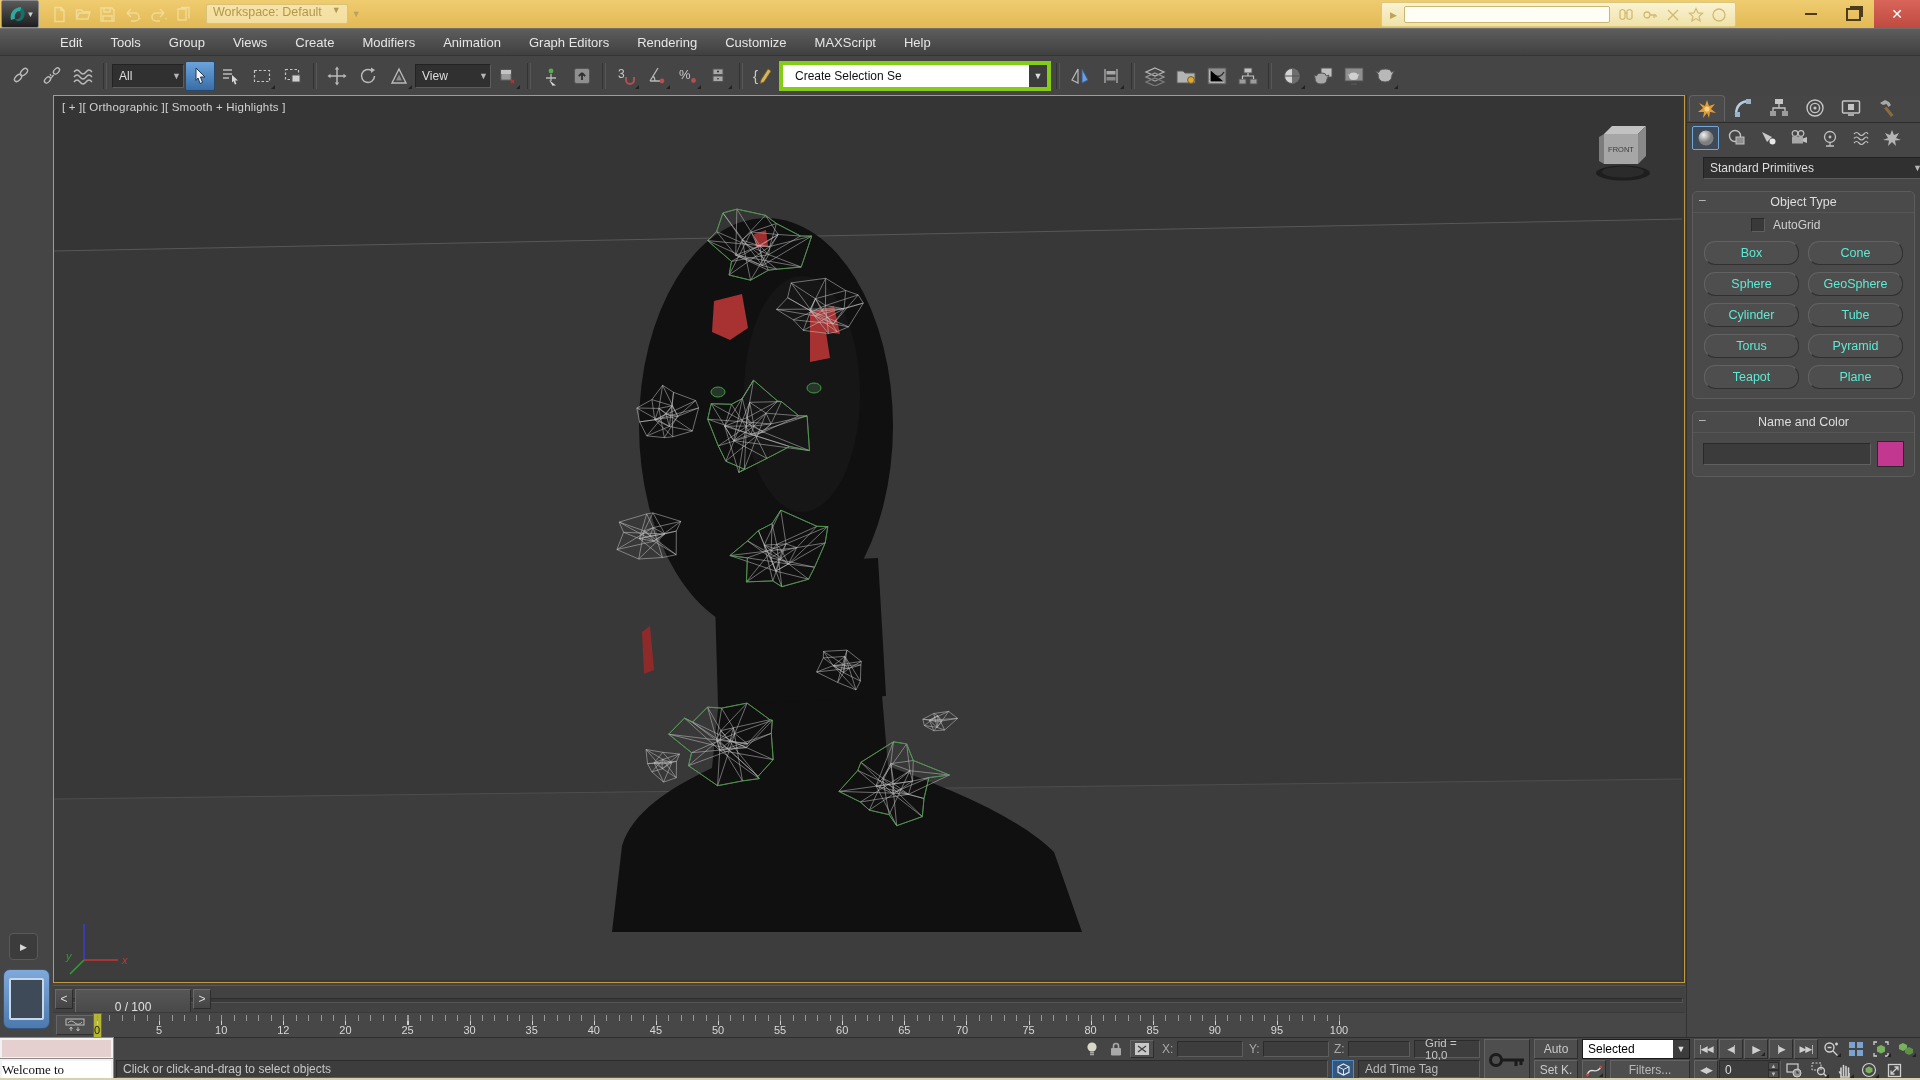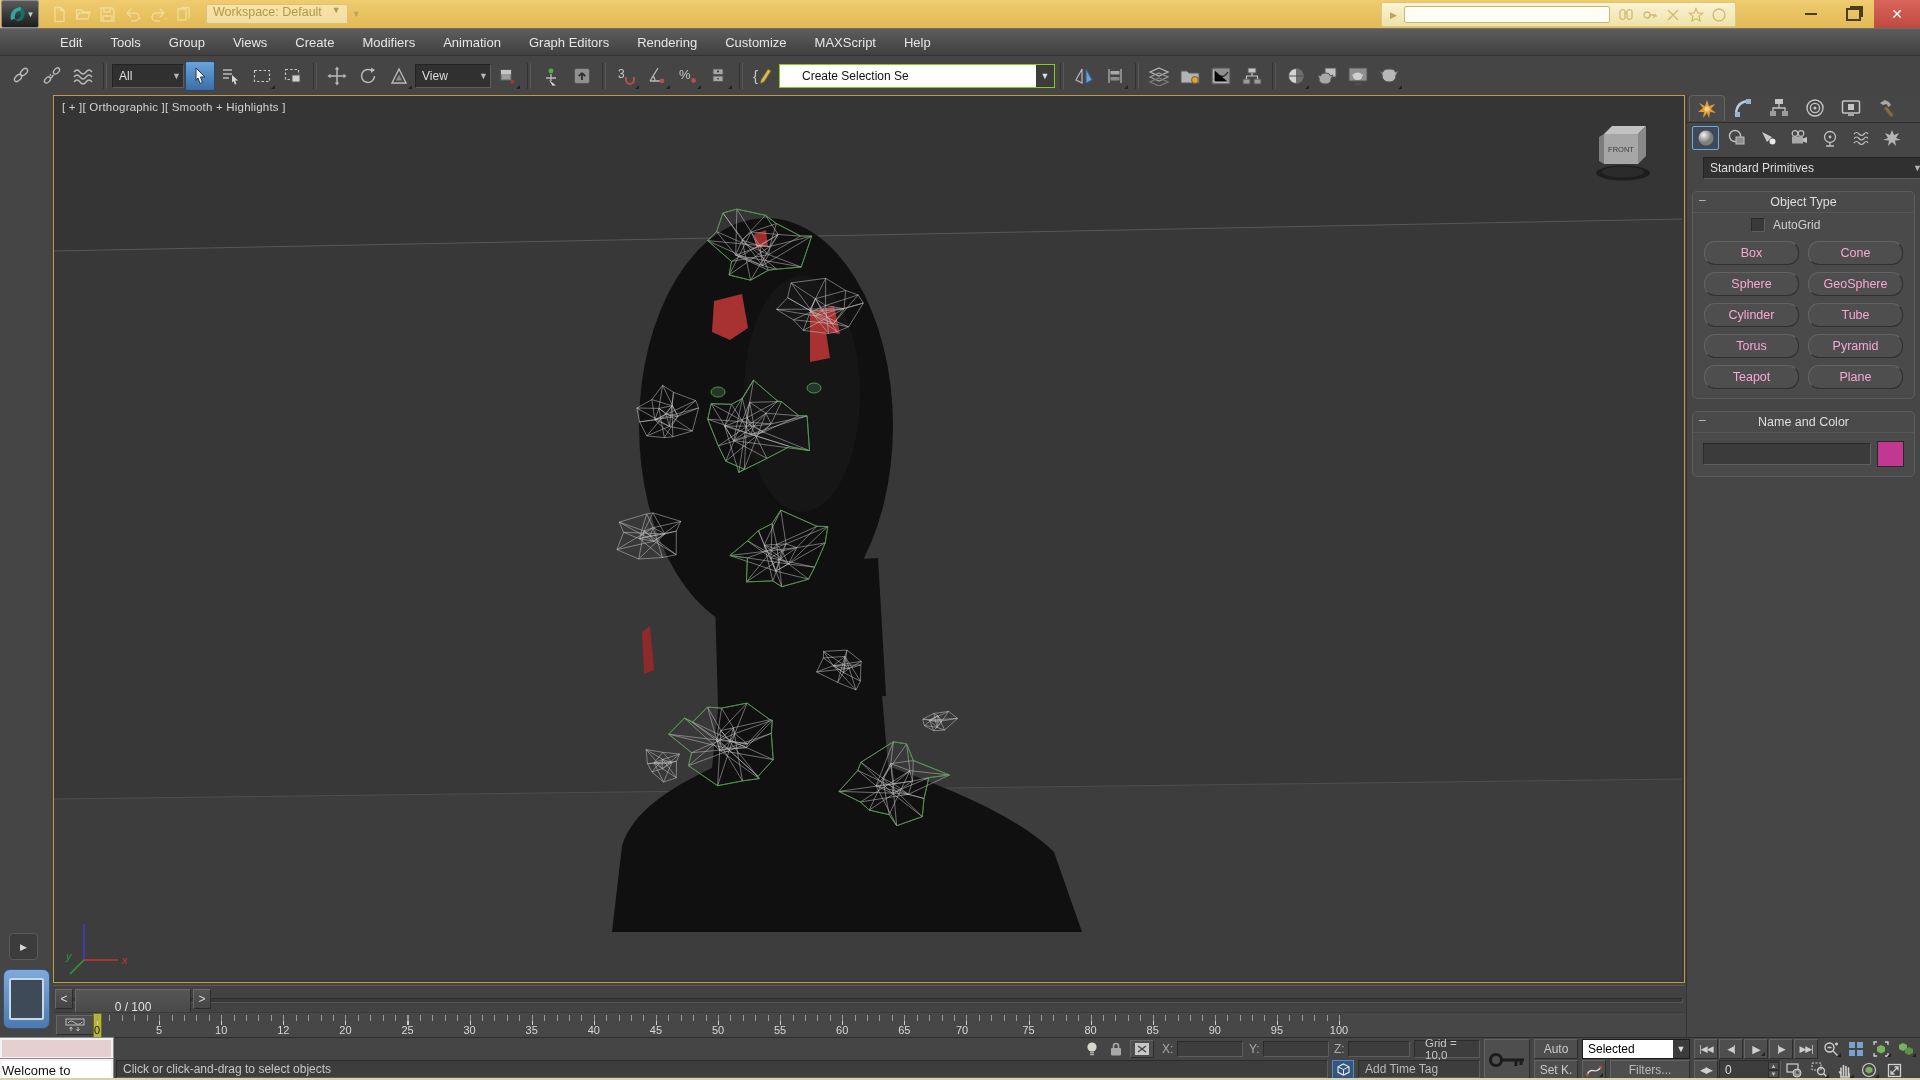--- a/index.html
+++ b/index.html
@@ -40,22 +40,22 @@
   .maintoolbar{position:absolute;left:0;top:55px;width:1920px;height:40px;background:#454545;
     border-top:1px solid #353535;box-sizing:border-box;display:flex;align-items:center;padding-left:6px;gap:1px}
   .tb{width:30px;height:30px;border-radius:2px;display:flex;align-items:center;justify-content:center;position:relative;flex:none}
   .tb svg{display:block}
   .tb.active{background:linear-gradient(#6ba3dd,#3a6ea5);border:1px solid #27486b;box-sizing:border-box}
   .fly:after{content:"";position:absolute;right:2px;bottom:2px;border-left:4px solid transparent;border-bottom:4px solid #222}
   .tsep{width:2px;height:26px;margin:0 4px;border-left:1px solid #333;border-right:1px solid #575757;flex:none}
   .combo-dark{height:22px;background:#303030;border:1px solid;border-color:#232323 #5c5c5c #5c5c5c #232323;
     display:flex;align-items:center;padding:0 2px 0 6px;color:#dedede;font-size:12px;flex:none;justify-content:space-between}
   .caret{font-size:9px;color:#b5b5b5;margin-left:4px}
-  .combo-white{height:22px;background:#fff;border:1px solid #84cc16;display:flex;align-items:center;
-    color:#111;font-size:12px;flex:none;justify-content:space-between;padding-left:22px}
+  .combo-white{height:22px;background:#fff;border:4px solid #84cc16;display:flex;align-items:center;
+    color:#111;font-size:12px;flex:none;justify-content:space-between;padding-left:12px}
   .combo-white .caret-box{width:18px;height:100%;background:#3c3c3c;display:flex;align-items:center;justify-content:center;color:#ddd;font-size:9px}
 
   
   .viewport{position:absolute;left:53px;top:95px;width:1630px;height:886px;border:1px solid #bf9b45;background:#383838}
   .vp-label{position:absolute;left:8px;top:5px;color:#d2d2d2;font-size:11.5px;letter-spacing:.2px}
 
   
   .layout-flyout-button{position:absolute;left:9px;top:933px;width:27px;height:25px;border-radius:4px;
     background:#3c3c3c;border:1px solid #5a5a5a;display:flex;align-items:center;justify-content:center}
   .viewport-layout-tab{position:absolute;left:3px;top:969px;width:47px;height:60px;border-radius:7px;
@@ -93,33 +93,33 @@
   .cat.active{border:1px solid #72a7da;border-radius:2px;background:#3e4a57}
   .cp-combo{margin:4px 5px 0 16px;width:222px;box-sizing:border-box}
   .rollout{margin:12px 5px 0 5px;border:1px solid #5c5c5c;border-radius:5px;background:#4a4a4a;padding-bottom:7px}
   .rollout-h{height:20px;display:flex;align-items:center;justify-content:center;position:relative;color:#dedede;font-size:12.5px;
     border-bottom:1px solid #565656}
   .collapse{position:absolute;left:6px;top:1px;color:#c0c0c0;font-size:12px}
   .autogrid-row{height:24px;display:flex;align-items:center;gap:8px;padding-left:58px;color:#cfcfcf}
   .checkbox{width:12px;height:12px;background:#393939;border:1px solid;border-color:#2a2a2a #5e5e5e #5e5e5e #2a2a2a}
   .obj-grid{display:grid;grid-template-columns:1fr 1fr;gap:7px 9px;padding:4px 11px 2px 11px}
   .obj-btn{height:22px;background:#4e4e4e;border:1px solid;border-color:#626262 #303030 #303030 #626262;border-radius:11px;
-    color:#f9a8d4;display:flex;align-items:center;justify-content:center;font-size:12.5px}
+    color:#5eead4;display:flex;align-items:center;justify-content:center;font-size:12.5px}
   .name-row{display:flex;align-items:center;gap:6px;padding:8px 10px 2px 10px}
   .name-field{flex:1;height:22px;background:#3b3b3b;border:1px solid;border-color:#2a2a2a #606060 #606060 #2a2a2a;
     color:#ddd;outline:none;font-size:12px;padding:0 4px;box-sizing:border-box}
   .color-swatch{width:25px;height:24px;border:1px solid #2a2a2a}
 
   
   .statusbar{position:absolute;left:0;top:1037px;width:1920px;height:43px;background:#454545;border-top:1px solid #2e2e2e;box-sizing:border-box}
   .sunken{background:#3d3d3d;border:1px solid;border-color:#2b2b2b #5d5d5d #5d5d5d #2b2b2b;box-sizing:border-box}
   .raised{background:#4e4e4e;border:1px solid;border-color:#646464 #2d2d2d #2d2d2d #646464;box-sizing:border-box}
   .listener-pink{position:absolute;left:0;top:0;width:113px;height:21px;background:#e6cfcf;border:2px solid #f2f2f2;box-sizing:border-box;outline:1px solid #8a8a8a}
   .listener-white{position:absolute;left:0;top:21px;width:113px;height:22px;background:#fff;border:2px solid #f2f2f2;box-sizing:border-box;
-    font-family:Liberation Sans, sans-serif;font-size:13px;color:#111;overflow:hidden;white-space:nowrap;display:flex;align-items:center;outline:1px solid #8a8a8a}
+    font-family:Liberation Serif, serif;font-size:13px;color:#111;overflow:hidden;white-space:nowrap;display:flex;align-items:center;outline:1px solid #8a8a8a}
   .field{position:absolute;display:flex;align-items:center;color:#c6c6c6;font-size:12px;padding-left:6px}
   .slabel{position:absolute;color:#a9a9a9;font-size:12px;top:4px}
   .sicon{position:absolute;top:2px;width:20px;height:18px;display:flex;align-items:center;justify-content:center}
   .ani-btn{position:absolute;display:flex;align-items:center;justify-content:center;color:#c9c9c9;font-size:12px}
   .sel-combo{position:absolute;left:1582px;top:1px;width:108px;height:20px;background:#fff;border:1px solid #1c1c1c;
     display:flex;align-items:center;justify-content:space-between;color:#000;padding-left:5px;box-sizing:border-box}
   .pb-row{position:absolute;display:flex;gap:1px}
   .pb{width:24px;height:20px;display:flex;align-items:center;justify-content:center;color:#cfcfcf;font-size:9px;
     letter-spacing:-1px;position:relative}
   .frame-field{width:62px;height:20px;display:flex;align-items:center;color:#ddd;padding-left:5px;position:relative;box-sizing:border-box}

